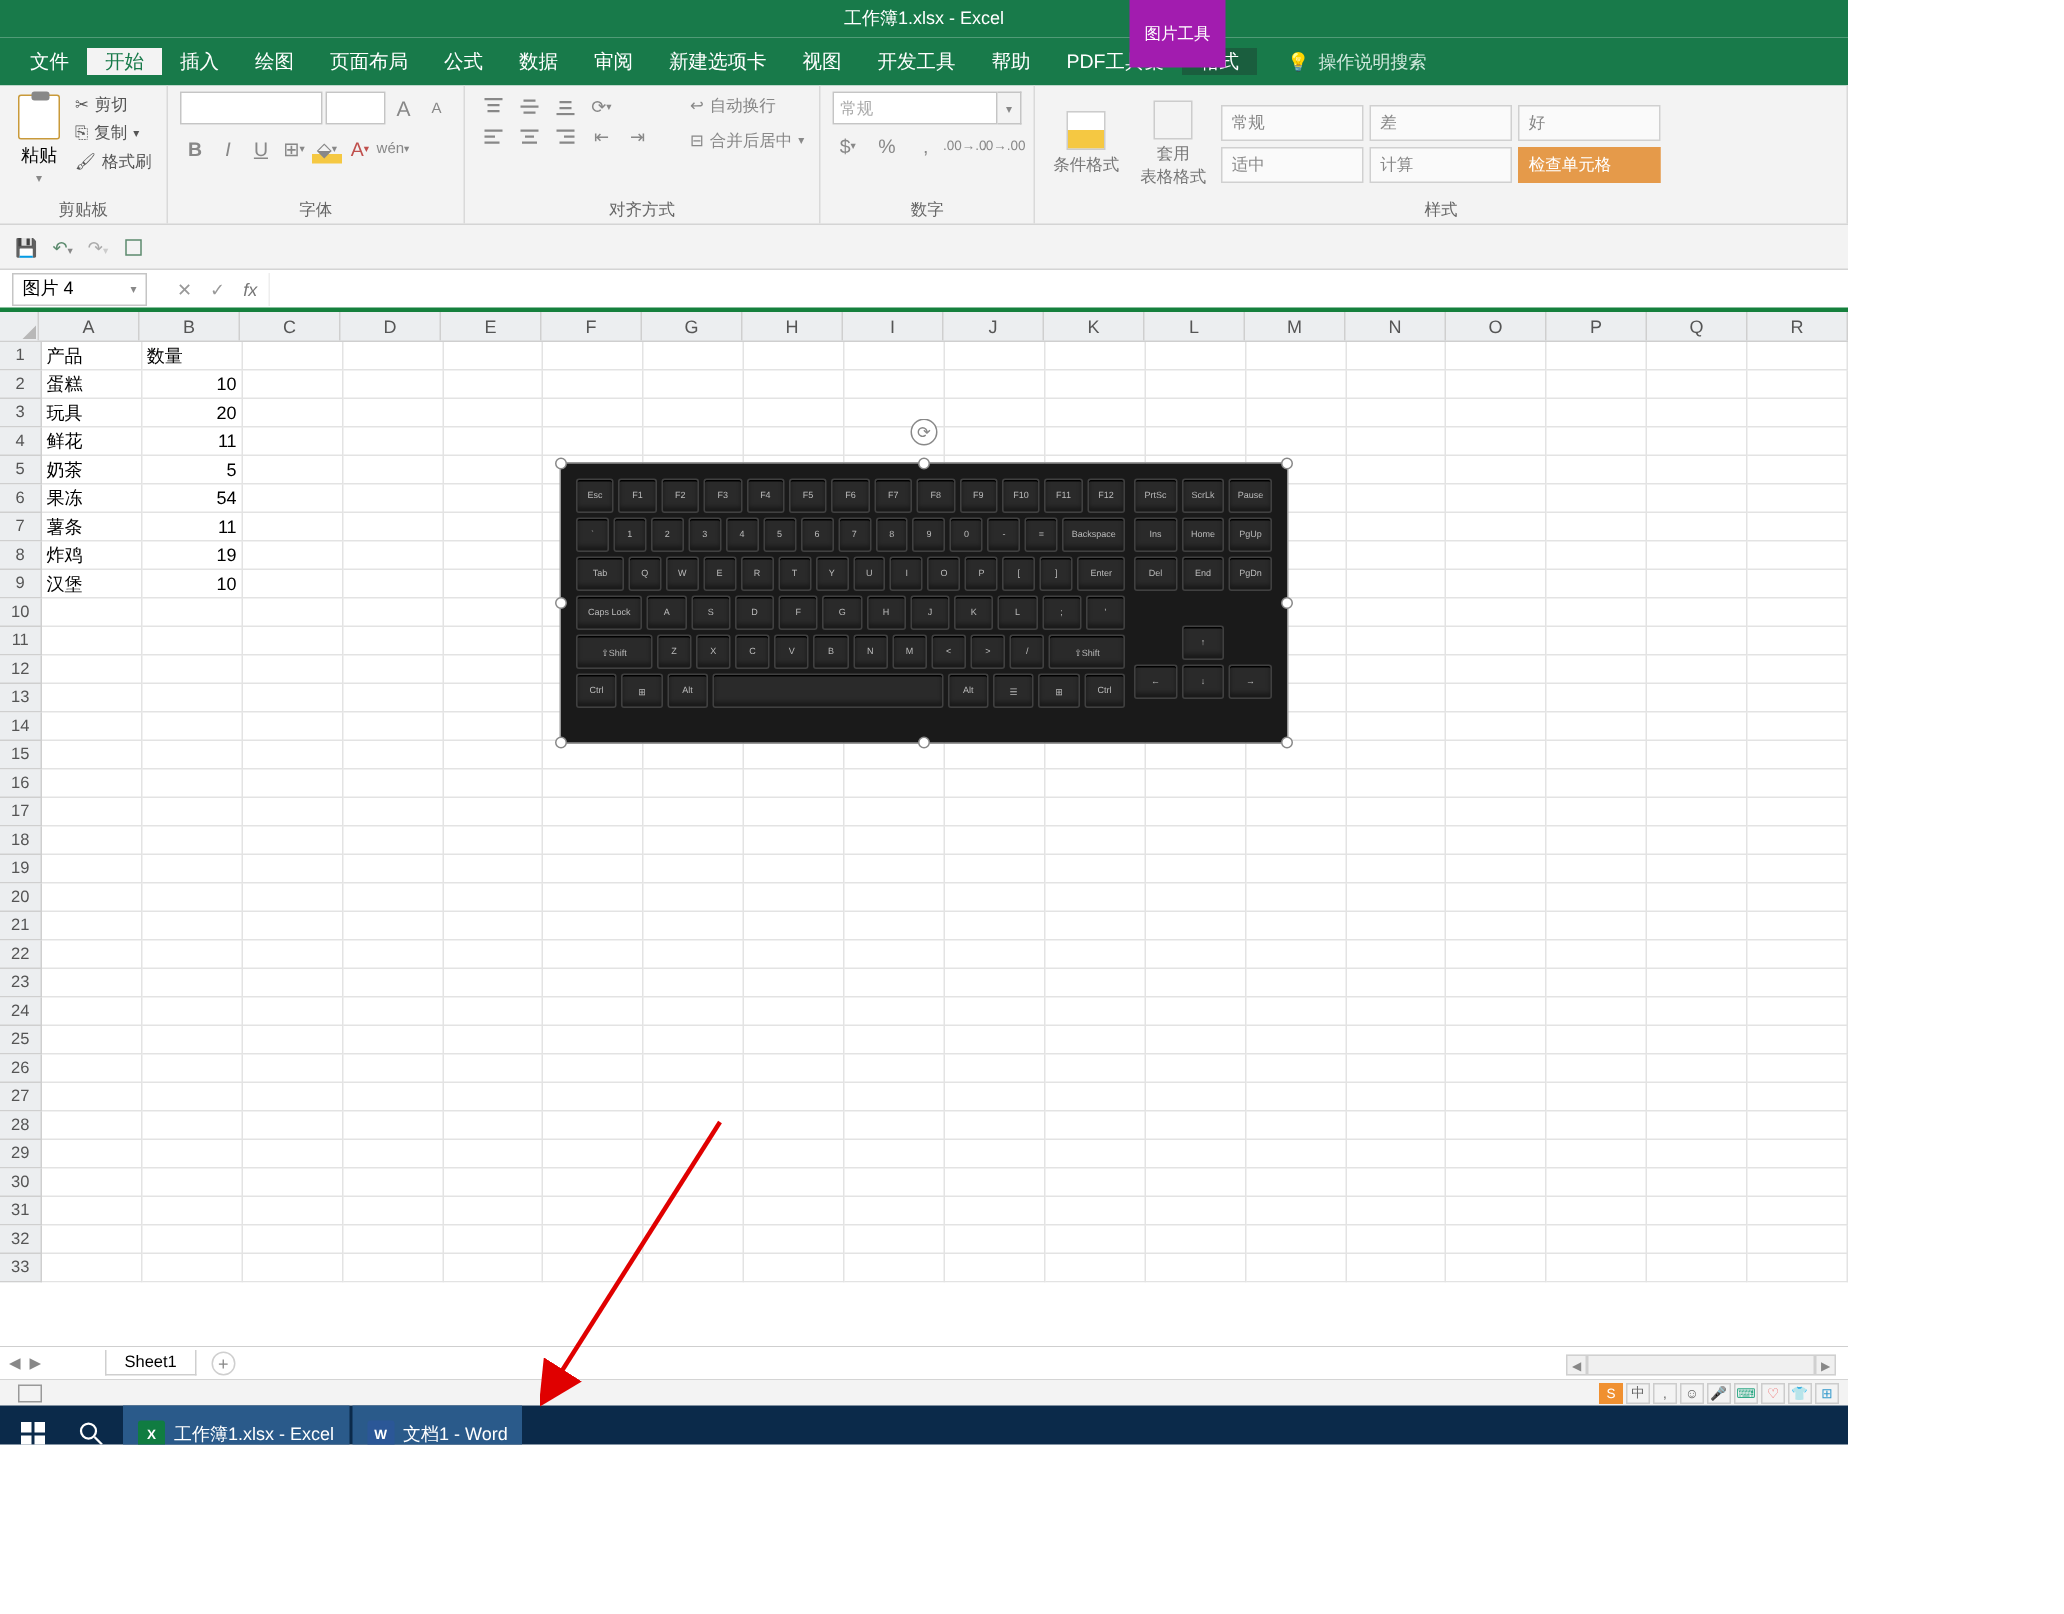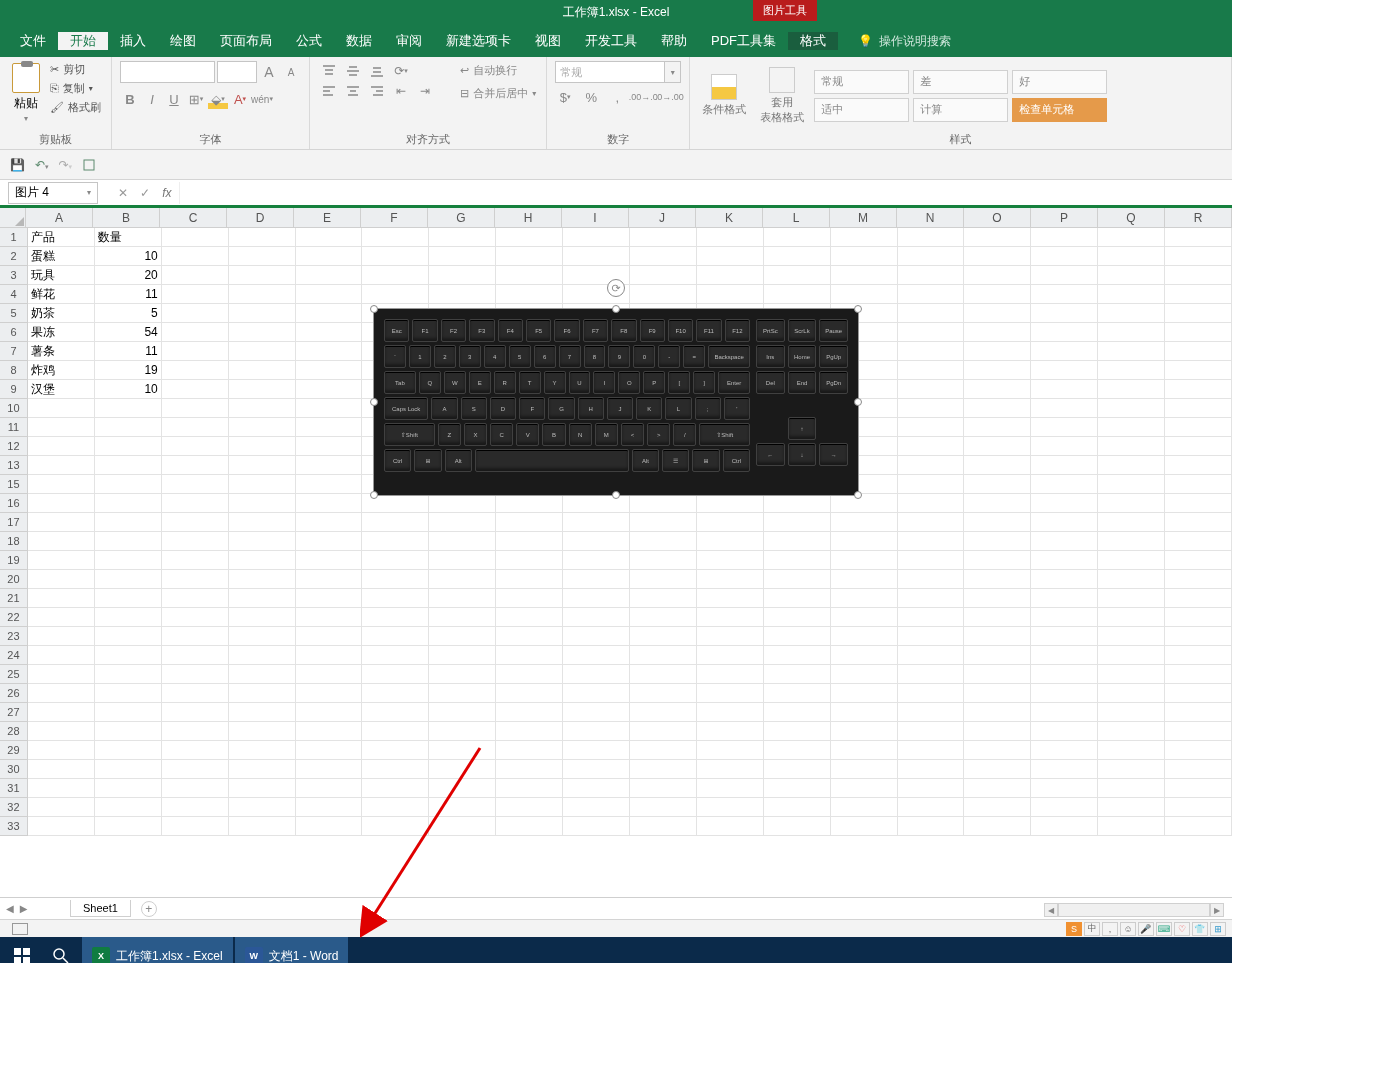--- a/index.html
+++ b/index.html
@@ -1,19 +1,19 @@
 <!DOCTYPE html>
 <html><head>
 <meta charset="utf-8">
 <style>
 * { margin: 0; padding: 0; box-sizing: border-box; font-family: "Microsoft YaHei", "Segoe UI", sans-serif; }
 body { width: 1232px; height: 963px; overflow: hidden; background: #fff; font-size: 12px; position: relative; }
 .title-bar { background: #187a4a; height: 25px; display: flex; align-items: center; justify-content: center; position: relative; }
 .title-text { color: #fff; font-size: 12px; }
-.context-tab { position: absolute; right: 415px; top: 0; background: #b91c1c; color: #fff; padding: 3px 10px; font-size: 11px; }
+.context-tab { position: absolute; right: 415px; top: 0; background: #a21caf; color: #fff; padding: 15px 10px; font-size: 11px; }
 .ribbon-tabs { background: #187a4a; height: 32px; display: flex; align-items: center; padding-left: 8px; }
 .ribbon-tab { color: #fff; padding: 0 12px; display: flex; align-items: center; font-size: 13px; cursor: pointer; }
 .ribbon-tab.active { background: #f3f3f3; color: #187a4a; }
 .ribbon-tab.context { background: #1a5e3e; }
 .tell-me { display: flex; align-items: center; color: #d0e8dd; font-size: 12px; margin-left: 20px; gap: 6px; }
 .ribbon { background: #f3f3f3; height: 93px; display: flex; border-bottom: 1px solid #d4d4d4; }
 .ribbon-group { border-right: 1px solid #d9d9d9; display: flex; flex-direction: column; justify-content: space-between; padding: 4px 8px 2px; }
 .group-body { display: flex; gap: 4px; align-items: flex-start; flex: 1; }
 .group-label { text-align: center; font-size: 11px; color: #666; padding-top: 2px; }
 .paste-btn { display: flex; flex-direction: column; align-items: center; gap: 2px; padding: 2px 4px; }
@@ -590,20 +590,41 @@
         <div class="cell"></div>
         <div class="cell"></div>
         <div class="cell"></div>
         <div class="cell"></div>
         <div class="cell"></div>
         <div class="cell"></div>
         <div class="cell"></div>
         <div class="cell"></div>
       </div>
       <div class="row">
+        <div class="row-h">14</div>
+        <div class="cell"></div>
+        <div class="cell"></div>
+        <div class="cell"></div>
+        <div class="cell"></div>
+        <div class="cell"></div>
+        <div class="cell"></div>
+        <div class="cell"></div>
+        <div class="cell"></div>
+        <div class="cell"></div>
+        <div class="cell"></div>
+        <div class="cell"></div>
+        <div class="cell"></div>
+        <div class="cell"></div>
+        <div class="cell"></div>
+        <div class="cell"></div>
+        <div class="cell"></div>
+        <div class="cell"></div>
+        <div class="cell"></div>
+      </div>
+      <div class="row">
         <div class="row-h">15</div>
         <div class="cell"></div>
         <div class="cell"></div>
         <div class="cell"></div>
         <div class="cell"></div>
         <div class="cell"></div>
         <div class="cell"></div>
         <div class="cell"></div>
         <div class="cell"></div>
         <div class="cell"></div>

